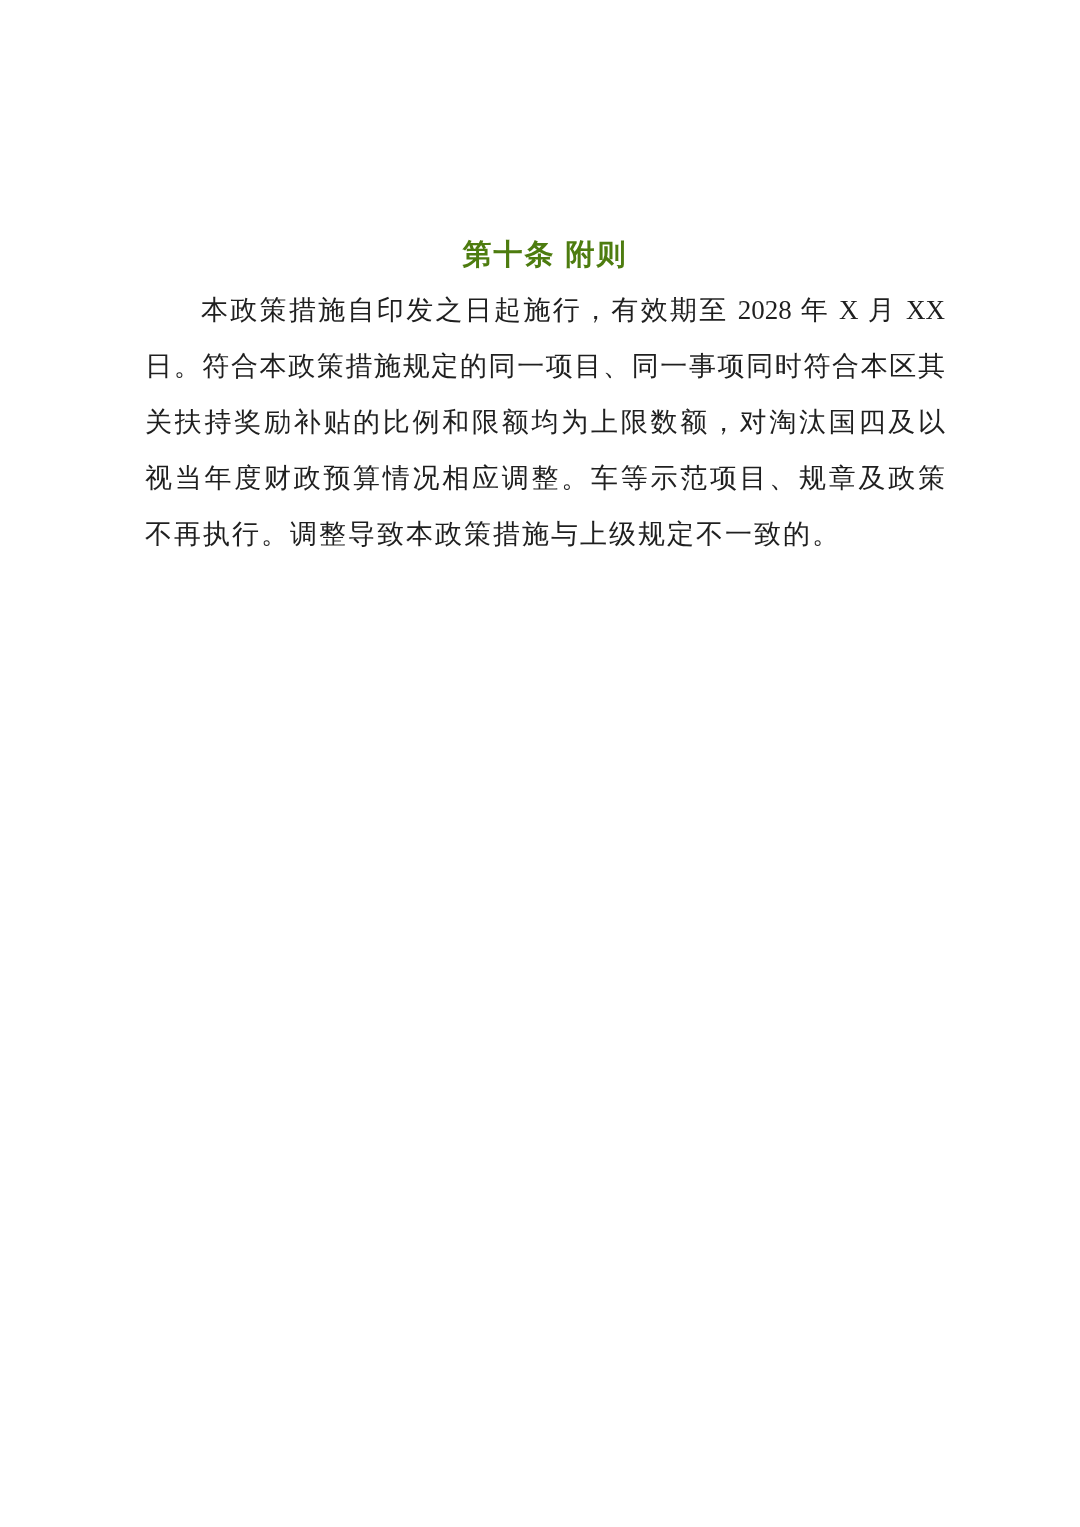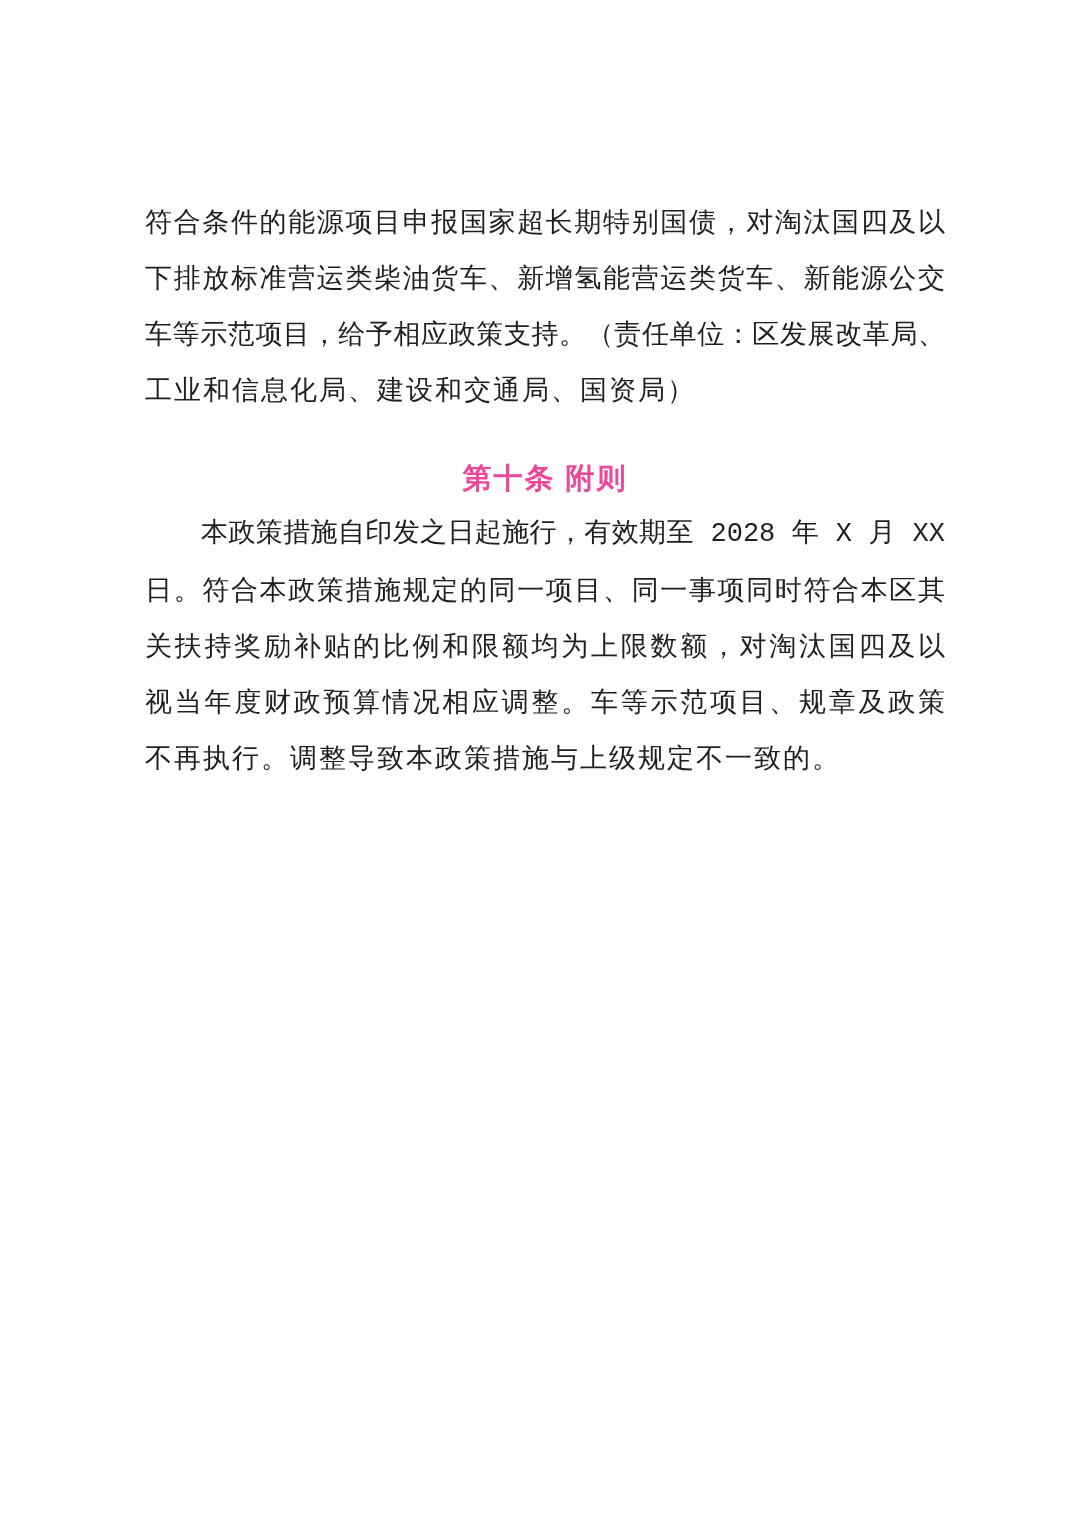--- a/index.html
+++ b/index.html
@@ -32,46 +32,39 @@
     white-space: nowrap;
   }
   .line.last {
     text-align: left;
     text-align-last: left;
     letter-spacing: 2px;
     white-space: normal;
   }
   .line.indent {
     text-indent: 56px;
-    font-family: Liberation Mono, monospace;
   }
   .section-heading {
     margin-top: 32px;
     height: 56px;
     line-height: 56px;
     text-align: center;
     font-weight: bold;
     font-size: 29px;
     letter-spacing: 2px;
     font-family: "Liberation Sans", "DejaVu Sans", sans-serif;
-    color: #ec4899;
+    color: #4d7c0f;
   }
 </style>
 </head>
 <body>
 
 <div class="page">
   <div class="text-column">
 
-    <div>
-      <div class="line">符合条件的能源项目申报国家超长期特别国债，对淘汰国四及以</div>
-      <div class="line">下排放标准营运类柴油货车、新增氢能营运类货车、新能源公交</div>
-      <div class="line">车等示范项目，给予相应政策支持。（责任单位：区发展改革局、</div>
-      <div class="line last">工业和信息化局、建设和交通局、国资局）</div>
-    </div>
 
     <div class="section-heading">第十条 附则</div>
 
     <div>
       <div class="line indent">本政策措施自印发之日起施行，有效期至 2028 年 X 月 XX</div>
       <div class="line">日。符合本政策措施规定的同一项目、同一事项同时符合本区其</div>
       <div class="line">关扶持奖励补贴的比例和限额均为上限数额，对淘汰国四及以</div>
       <div class="line">视当年度财政预算情况相应调整。车等示范项目、规章及政策</div>
       <div class="line last">不再执行。调整导致本政策措施与上级规定不一致的。</div>
     </div>

